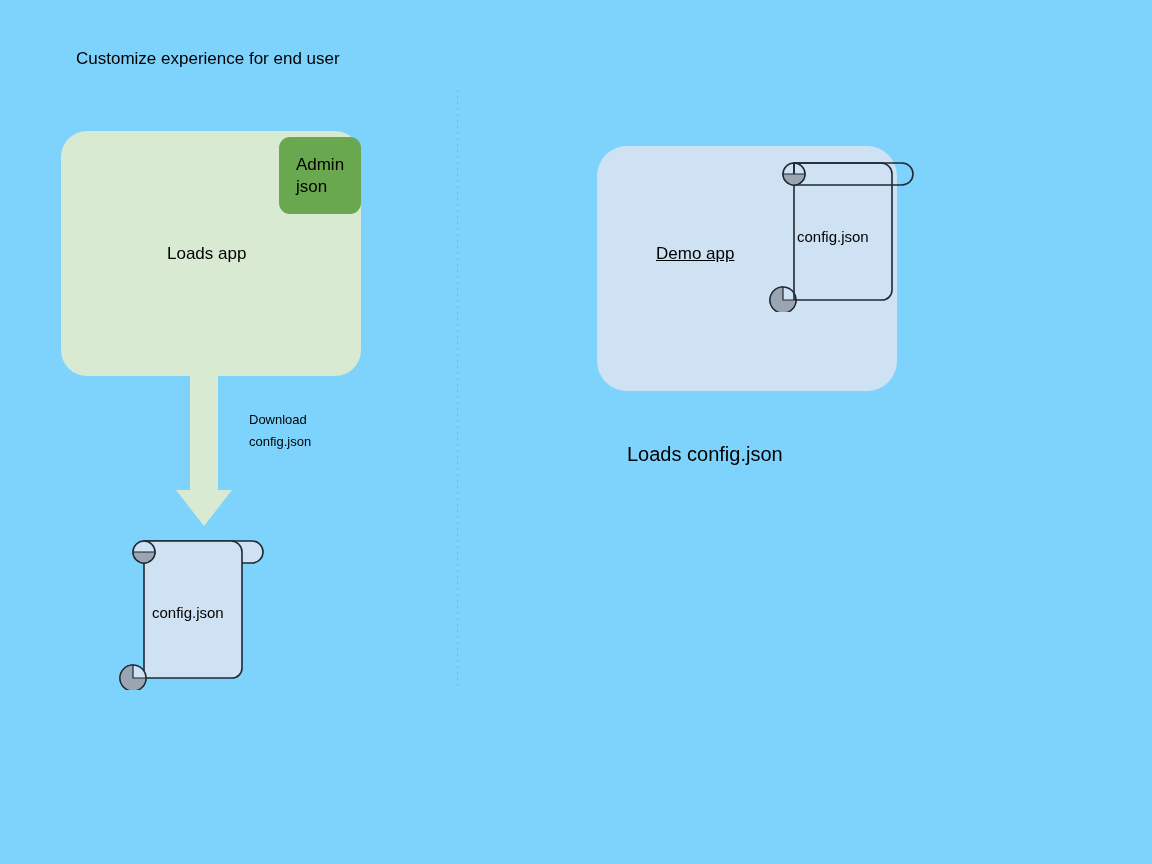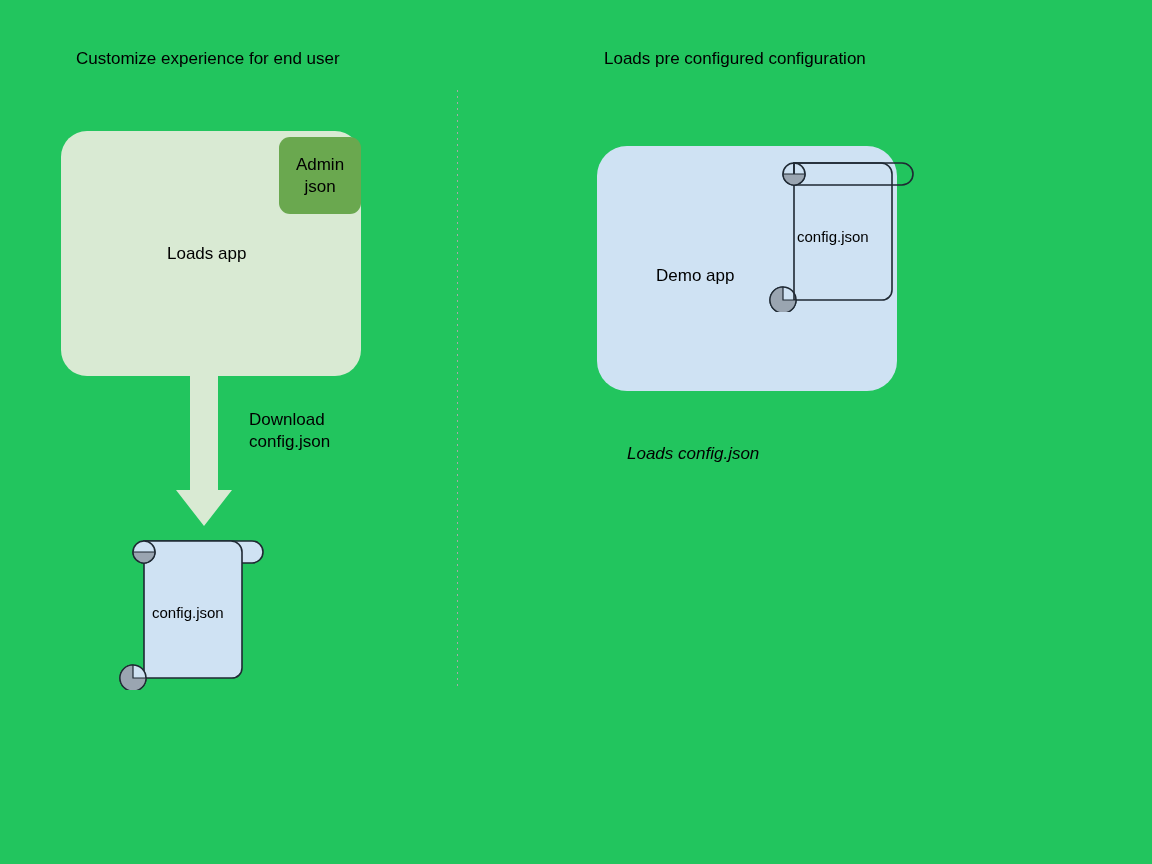--- a/index.html
+++ b/index.html
@@ -9,21 +9,21 @@
     background: #ffffff;
   }
   body {
     font-family: "Liberation Sans", sans-serif;
     color: #000000;
   }
   #canvas {
     position: relative;
     width: 1152px;
     height: 864px;
-    background: #22c55e;
+    background: #7dd3fc;
     overflow: hidden;
   }
 
   
   .section-title {
     position: absolute;
     font-size: 17px;
     line-height: 20px;
     color: #000000;
     white-space: nowrap;
@@ -67,50 +67,50 @@
     border-radius: 30px;
   }
   .app-label {
     position: absolute;
     font-size: 17px;
     line-height: 20px;
     color: #000000;
     white-space: nowrap;
   }
   #admin-app-label { left: 167px; top: 244px; }
-  #demo-app-label  { left: 656px; top: 266px; }
+  #demo-app-label  { left: 656px; top: 244px; text-decoration: underline; }
 
   
   #admin-panel-badge {
     position: absolute;
     left: 279px; top: 137px;
     width: 82px;  height: 77px;
     background: #6aa84f;
     border-radius: 11px;
     display: flex;
     align-items: center;
     justify-content: center;
-    text-align: center;
+    text-align: left;
     font-size: 17px;
     line-height: 22px;
     color: #000000;
   }
 
   
   #download-arrow {
     position: absolute;
     left: 176px;
     top: 360px;
     width: 60px;
     height: 168px;
   }
   #arrow-label {
     position: absolute;
     left: 249px; top: 409px;
-    font-size: 17px;
+    font-size: 13px;
     line-height: 22px;
     color: #000000;
     white-space: nowrap;
   }
 
   
   .scroll-doc {
     position: absolute;
   }
   #scroll-left  { left: 118px; top: 528px; width: 150px; height: 162px; }
@@ -123,35 +123,33 @@
     color: #000000;
     white-space: nowrap;
   }
   #scroll-left-label  { left: 152px; top: 604px; }
   #scroll-right-label { left: 797px; top: 228px; }
 
   
   #loads-caption {
     position: absolute;
     left: 627px; top: 444px;
-    font-size: 17px;
+    font-size: 20px;
     line-height: 20px;
     color: #000000;
     white-space: nowrap;
-    font-style: italic;
   }
 </style>
 </head>
 <body>
 
 <div id="canvas">
 
   <div class="section-title" id="title-left">Customize experience for end user</div>
 
-  <div class="section-title" id="title-right">Loads pre configured configuration</div>
 
   <div id="divider"></div>
 
   <div class="app-box" id="admin-app-box"></div>
 
   <div class="app-label" id="admin-app-label">Loads app</div>
 
   <div id="admin-panel-badge">
     <span>
       <span>Admin</span><br>

